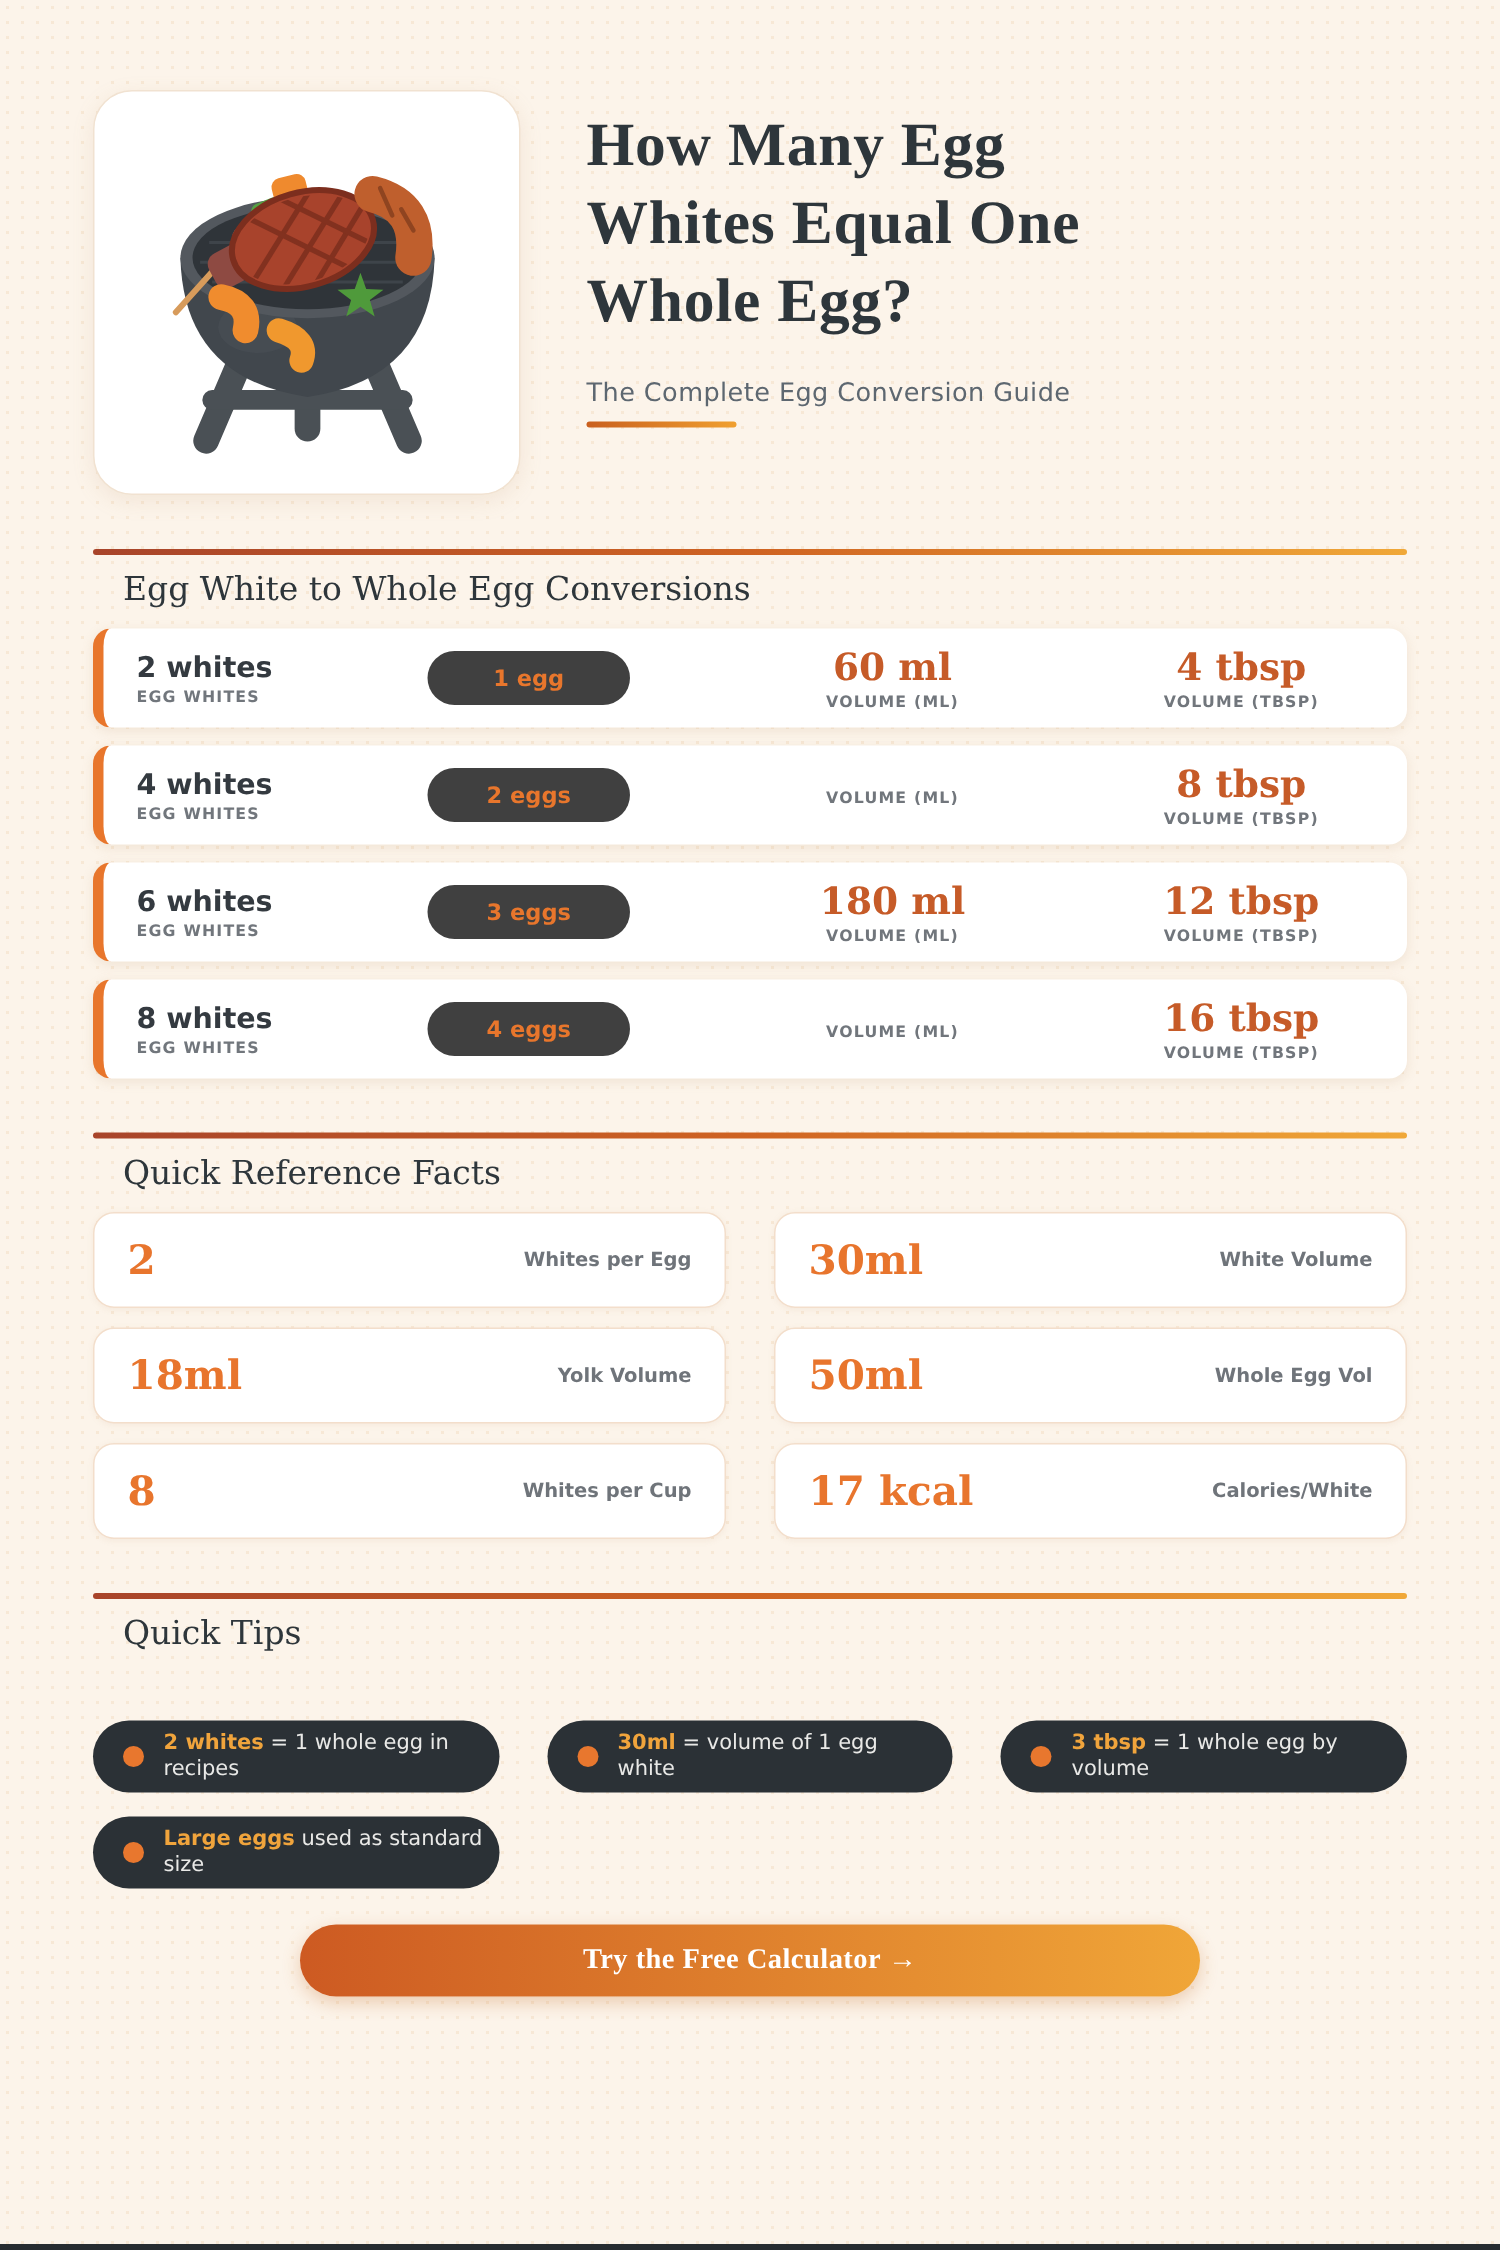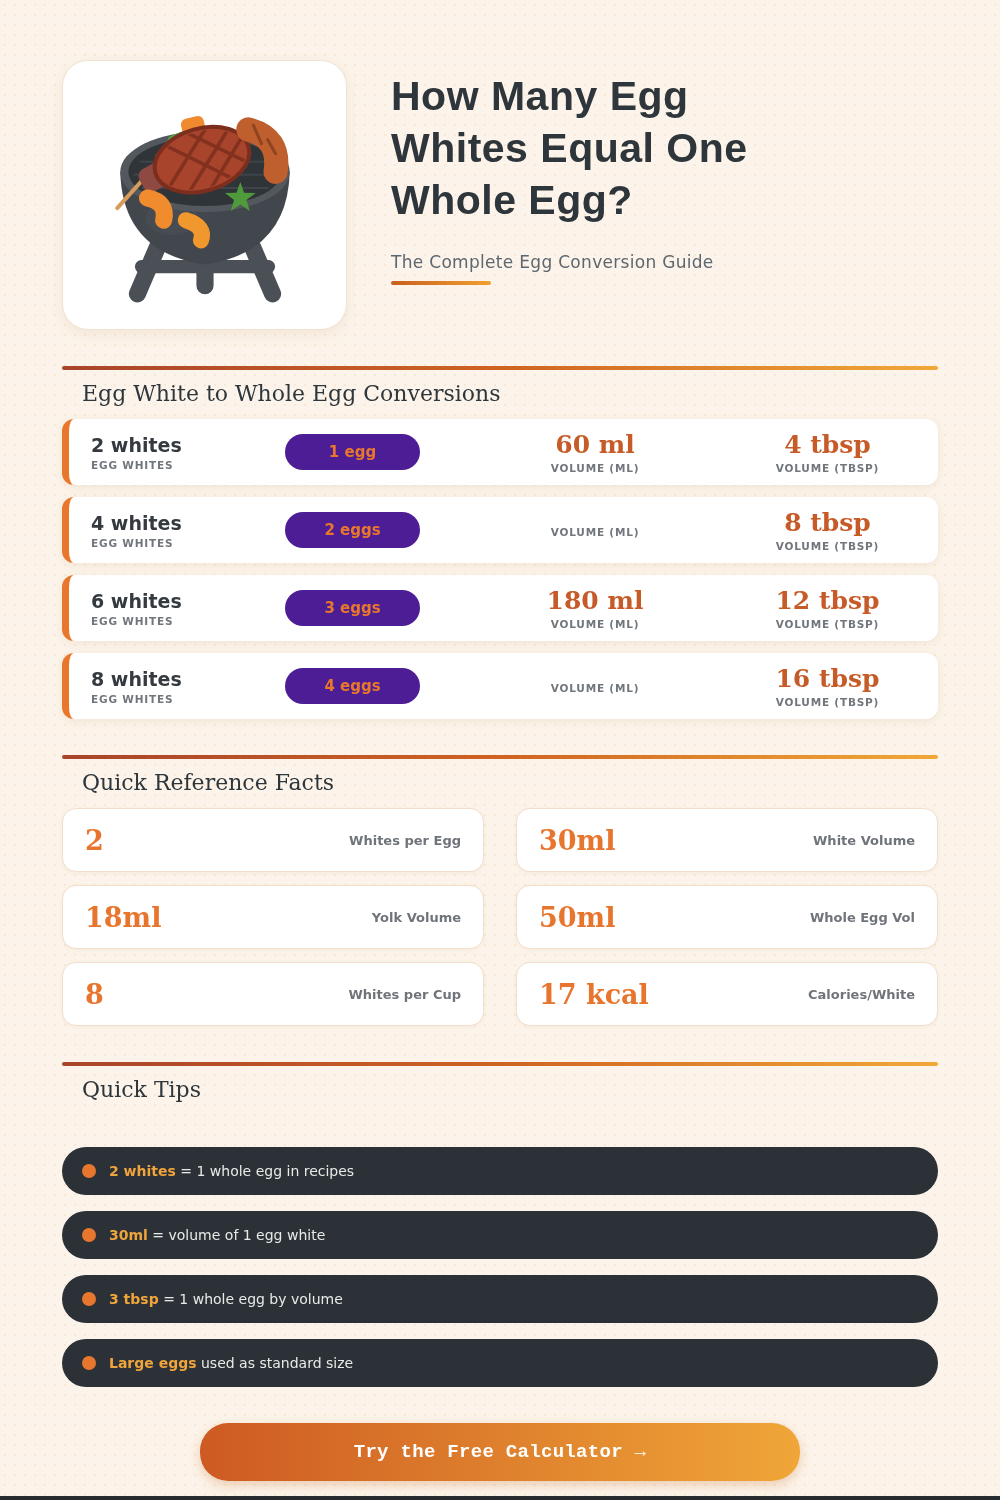--- a/index.html
+++ b/index.html
@@ -23,21 +23,21 @@
   .hero-card{
     width:285px; height:270px; flex:0 0 285px;
     background:#ffffff;
     border:1px solid #f1e2d1;
     border-radius:26px;
     box-shadow:0 4px 14px rgba(190,150,110,0.15);
     display:flex; align-items:center; justify-content:center;
   }
   .hero-right{ flex:1; padding-top:10px; }
   .title{
-    font-family:Liberation Sans, sans-serif;
+    font-family:Liberation Serif, serif;
     font-weight:bold; font-size:41px; line-height:52px;
     color:#2e363b; letter-spacing:0.5px;
   }
   .subtitle{
     margin-top:26px;
     font-size:17px; font-weight:normal; color:#5d6770; letter-spacing:0.3px;
   }
   .subtitle-underline{
     margin-top:9px; width:100px; height:4px; border-radius:2px;
     background:linear-gradient(90deg,#c95f1e,#f0a030);
@@ -72,21 +72,21 @@
     align-items:center;
     padding-left:22px; padding-right:28px;
   }
   .cell-main{ font-size:19px; font-weight:bold; color:#343a40; line-height:22px; }
   .cell-sub{
     margin-top:3px; font-size:10.5px; font-weight:bold;
     color:#71767c; letter-spacing:0.8px;
   }
   .egg-pill{
     width:135px; padding:9px 0; text-align:center;
-    background:#4c1d95; border-radius:19px;
+    background:#404040; border-radius:19px;
     color:#e8762c; font-weight:bold; font-size:15px;
   }
   .cell-center{ text-align:center; }
   .conv-value{
     font-family:"DejaVu Serif", serif; font-weight:bold;
     font-size:25px; color:#c65b28; line-height:28px;
   }
 
   
   .facts-grid{
@@ -103,45 +103,45 @@
     box-shadow:0 1px 4px rgba(190,150,110,0.10);
   }
   .fact-value{
     font-family:"DejaVu Serif", serif; font-weight:bold;
     font-size:27px; color:#e8752d;
   }
   .fact-label{ font-size:13px; font-weight:bold; color:#6f747a; }
 
   
   .tips-grid{
-    display:grid; grid-template-columns:1fr;
+    display:grid; grid-template-columns:1fr 1fr 1fr;
     column-gap:32px; row-gap:16px;margin-top:44px;
   }
   .tip-pill{
     background:#2b3136;
     border-radius:24px; height:48px;
     display:flex; align-items:center; gap:13px;
     padding:0 10px 0 20px;
   }
   .tip-dot{
     width:14px; height:14px; flex:0 0 14px;
     border-radius:50%; background:#e8772e;
   }
   .tip-text{ font-size:14px; color:#e9e9e7; line-height:17px; }
   .tip-text .hl{ font-weight:bold; color:#f0a43c; }
 
   
   .cta-button{
     display:flex; align-items:center; justify-content:center;
-    width:600px; height:58px;
-    margin:36px auto 0;
+    width:600px; height:48px;
+    margin:24px auto 0;
     border:none; cursor:pointer;
     border-radius:28px;
     background:linear-gradient(90deg,#cd5a22,#f0a638);
-    color:#ffffff; font-family:Liberation Mono, monospace;
+    color:#ffffff; font-family:Liberation Serif, serif;
     font-weight:bold; font-size:19px; letter-spacing:0.3px;
     box-shadow:0 4px 12px rgba(200,110,40,0.30);
   }
 
   .bottom-bar{
     position:absolute; left:0; bottom:0;
     width:100%; height:4px; background:#272c31;
   }
 </style>
 </head>

